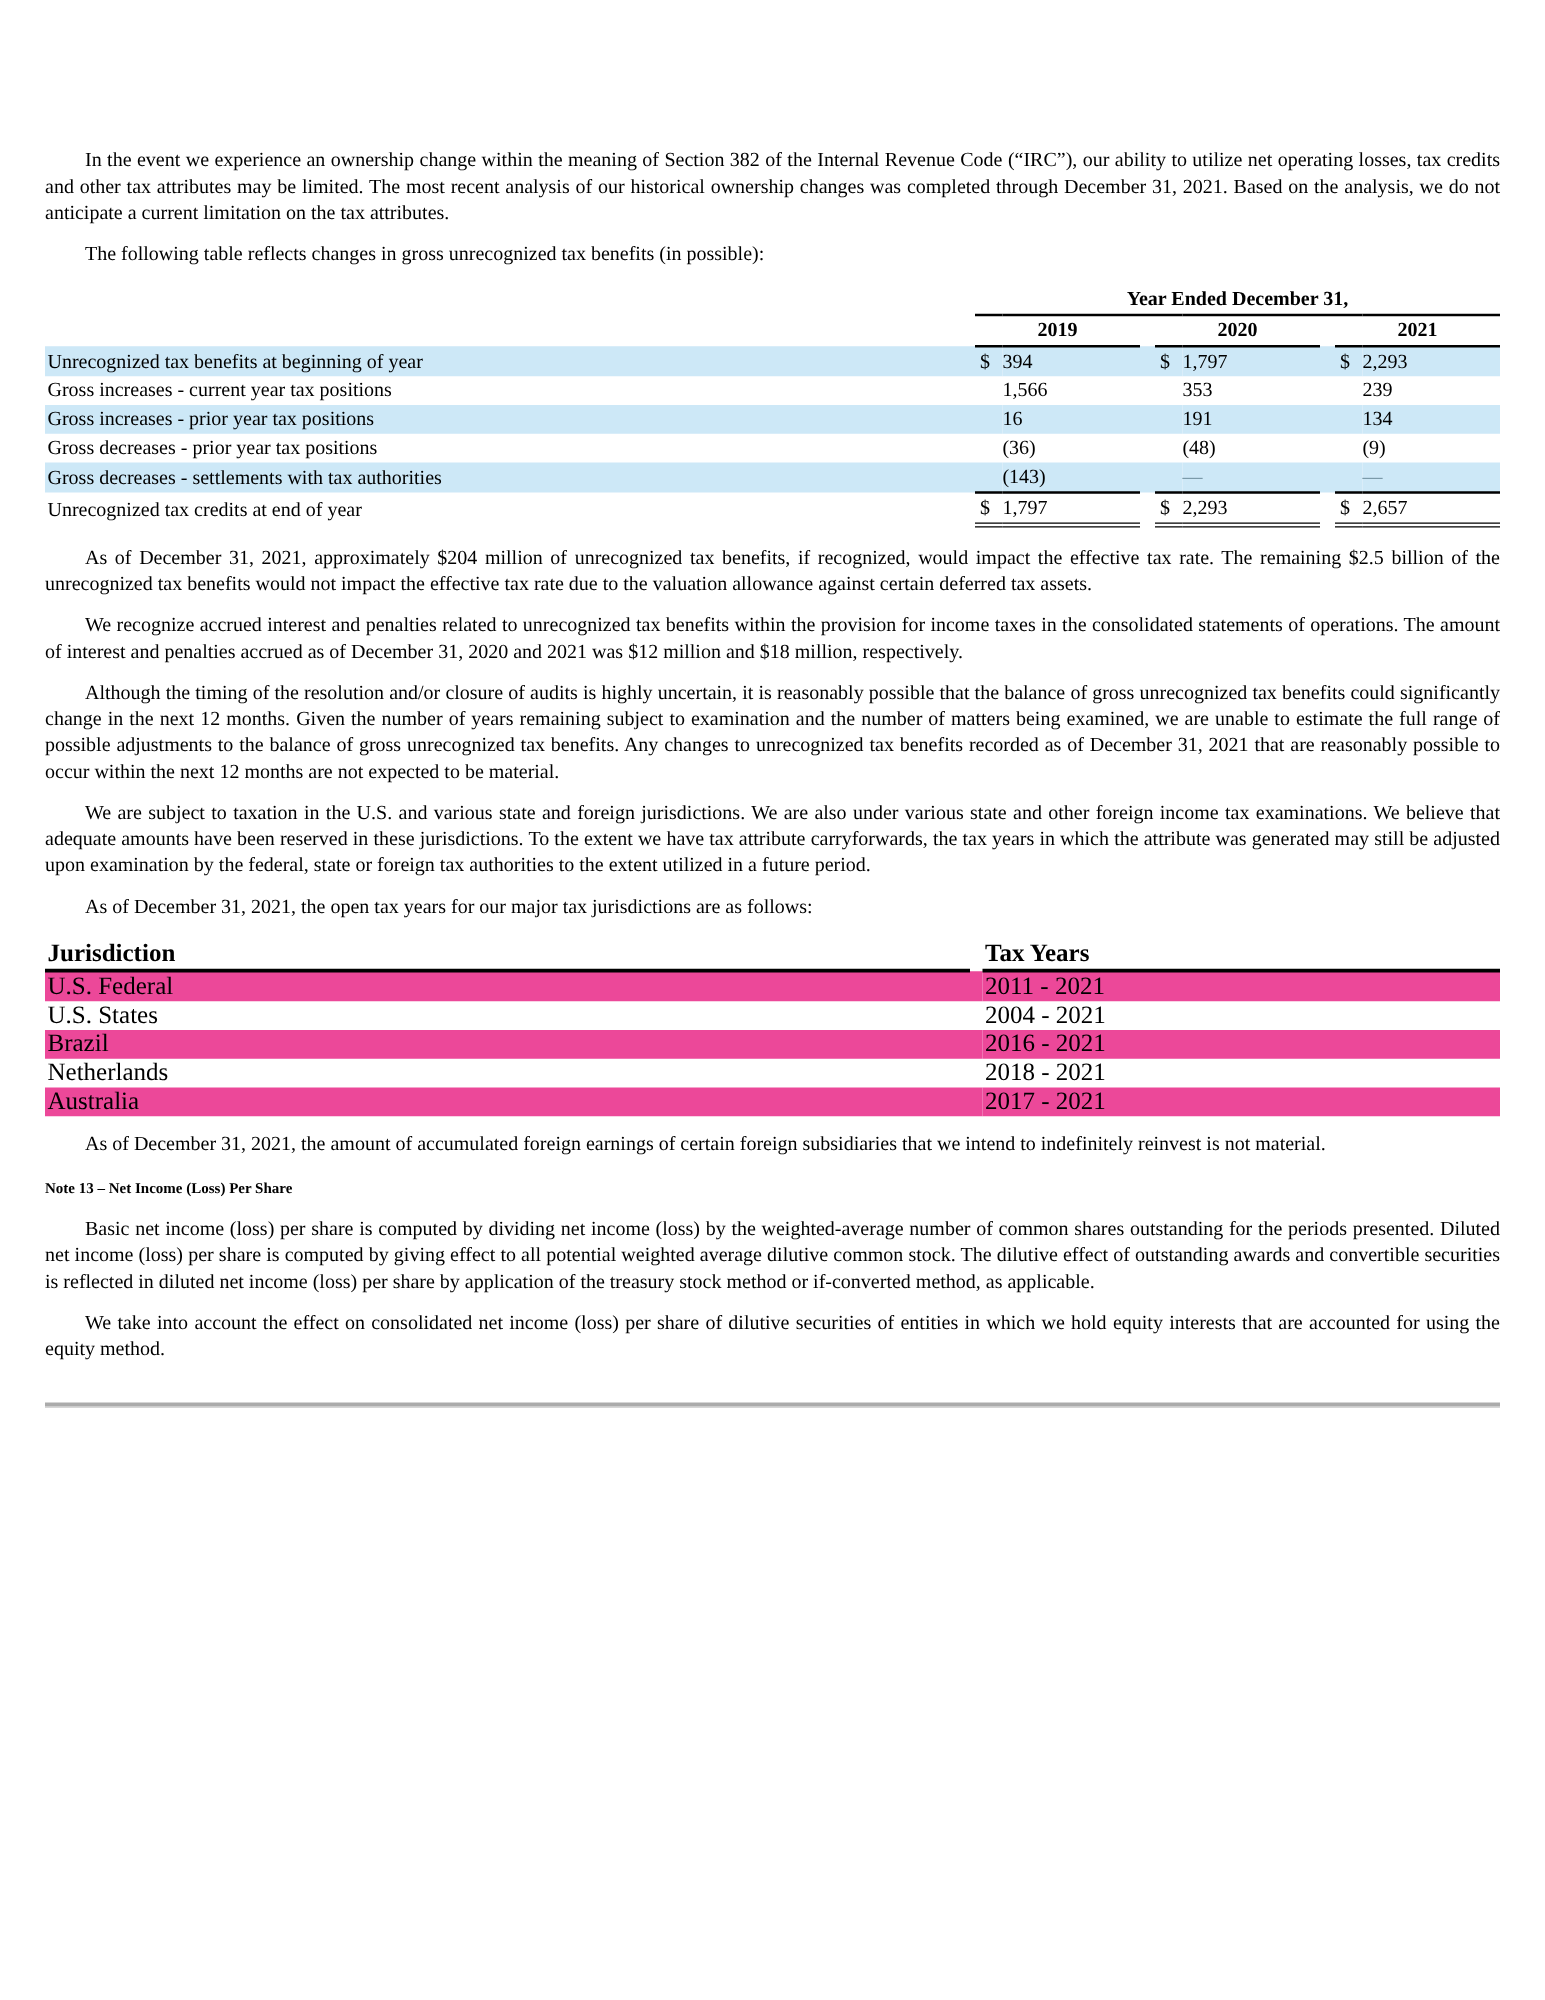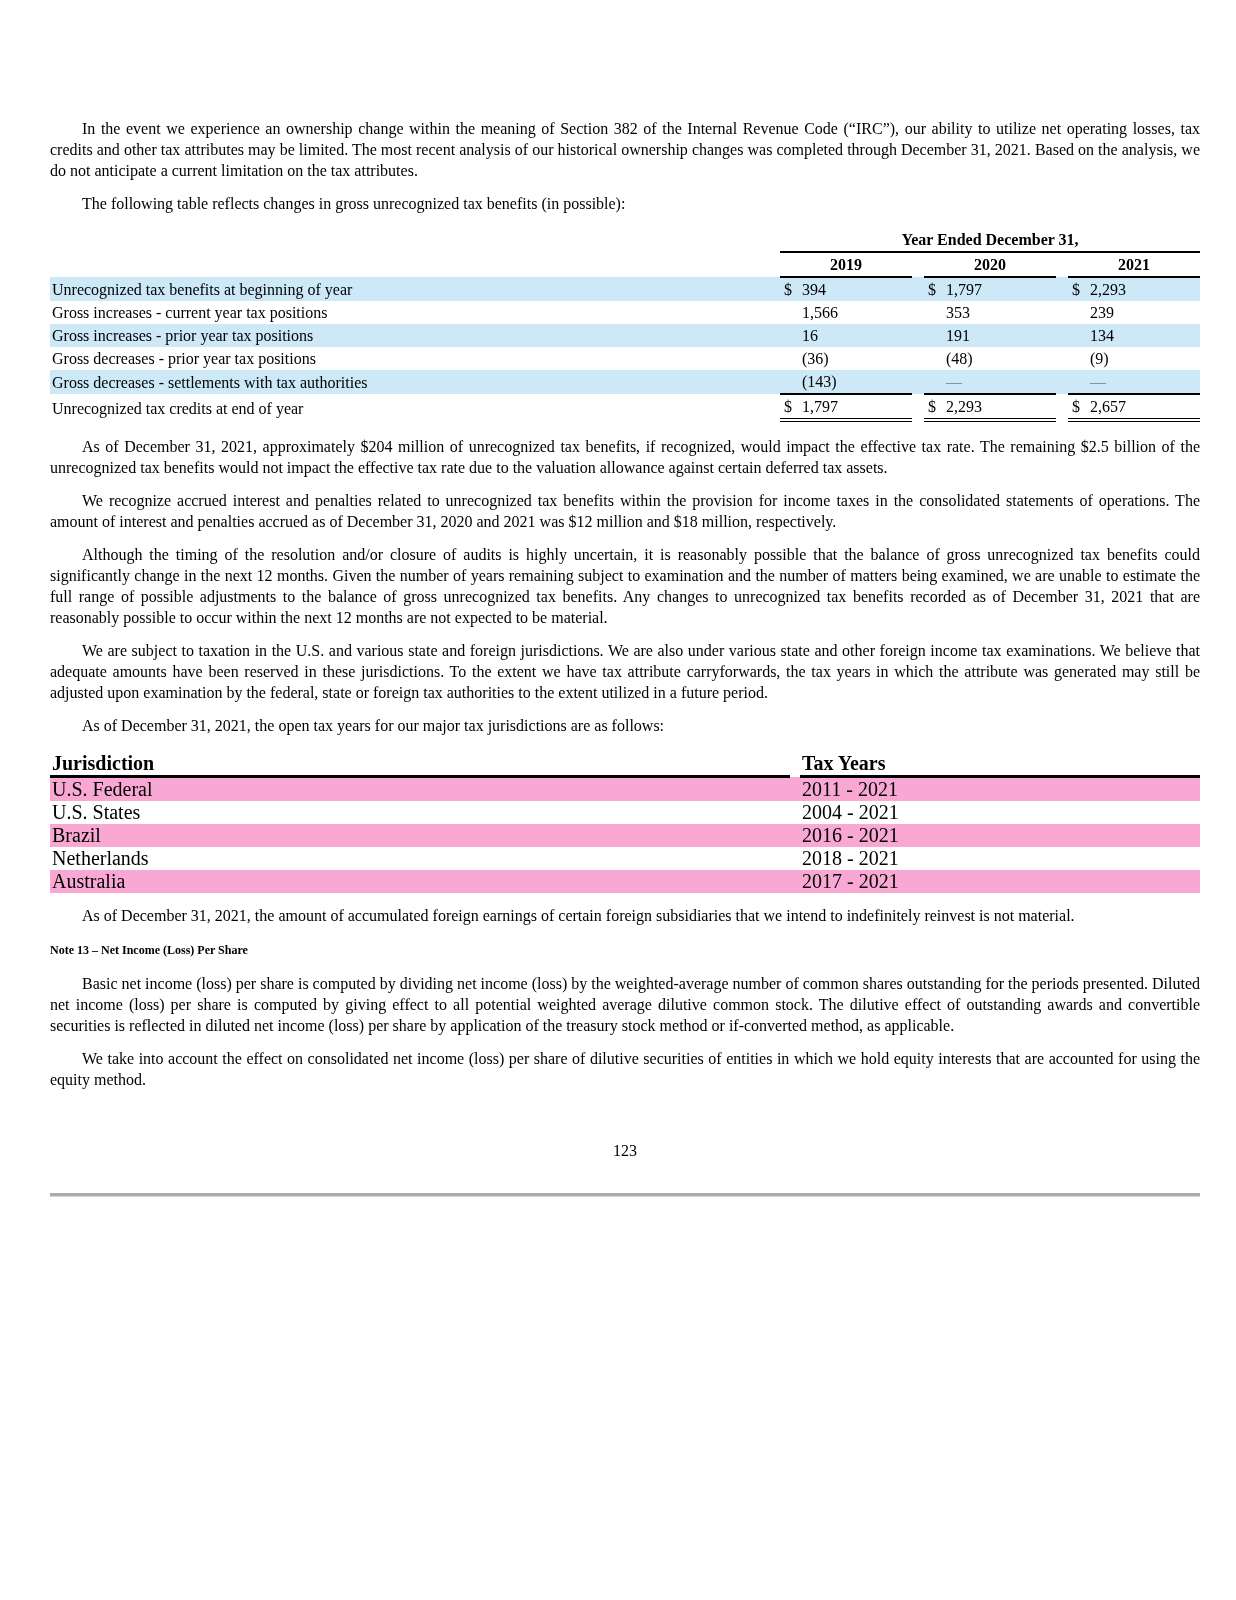--- a/index.html
+++ b/index.html
@@ -2,21 +2,21 @@
 <html><head>
 <meta charset="utf-8">
 <style>
   * { margin:0; padding:0; box-sizing:border-box; }
   html,body { background:#ffffff; }
   body {
     width:1236px; min-height:1600px;
     font-family:"Liberation Serif","DejaVu Serif",serif;
     font-size:16px; color:#000; overflow:hidden;
   }
-  .page { padding:118px 36px 0 36px;margin-left:14px; }
+  .page { padding:118px 36px 0 36px; }
   p.body-para {
     text-align:justify; text-indent:32px;
     line-height:21px; margin-bottom:12px;
   }
   p.no-just { text-align:left; }
   h3.note-heading { font-size:12px; font-weight:bold; line-height:21px; margin:14px 0 12px 0; }
 
   
   table { border-collapse:collapse; width:100%; table-layout:fixed; }
   table.utb { margin:14px 0 14px 0; }
@@ -32,21 +32,21 @@
   .utb .tot-bot { border-bottom:4px double #000; }
   .utb .dash-val { color:#6d8d9c; }
 
   
   table.jur { margin:16px 0 12px 0; }
   .jur td, .jur th { font-size:20px; line-height:19px; padding:2px 0 2px 2px; vertical-align:bottom; text-align:left; }
   .jur th { font-weight:bold; border-bottom:3px solid #000; }
   .jur th.spacer { border-bottom:none; }
   .jur col.c1 { width:740px; }
   .jur col.sp { width:10px; }
-  .jur tr.shaded td { background:#f9a8d4; }
+  .jur tr.shaded td { background:#ec4899; }
 
   .page-number { text-align:center; margin-top:50px; line-height:21px; }
   .bottom-rule {
     margin:32px 0 0 0; height:4px;
     background:#ababab; border-bottom:1px solid #d8d8d8;
   }
 </style>
 </head>
 <body>
 
@@ -201,16 +201,15 @@
   </tbody>
     </table>
 
   <p class="body-para no-just">As of December 31, 2021, the amount of accumulated foreign earnings of certain foreign subsidiaries that we intend to indefinitely reinvest is not material.</p>
 
   <h3 class="note-heading">Note 13 – Net Income (Loss) Per Share</h3>
 
   <p class="body-para">Basic net income (loss) per share is computed by dividing net income (loss) by the weighted-average number of common shares outstanding for the periods presented. Diluted net income (loss) per share is computed by giving effect to all potential weighted average dilutive common stock. The dilutive effect of outstanding awards and convertible securities is reflected in diluted net income (loss) per share by application of the treasury stock method or if-converted method, as applicable.</p>
   <p class="body-para">We take into account the effect on consolidated net income (loss) per share of dilutive securities of entities in which we hold equity interests that are accounted for using the equity method.</p>
 
-  <div class="page-number">123</div>
   <div class="bottom-rule"></div>
 
 </div>
 
 </body></html>

